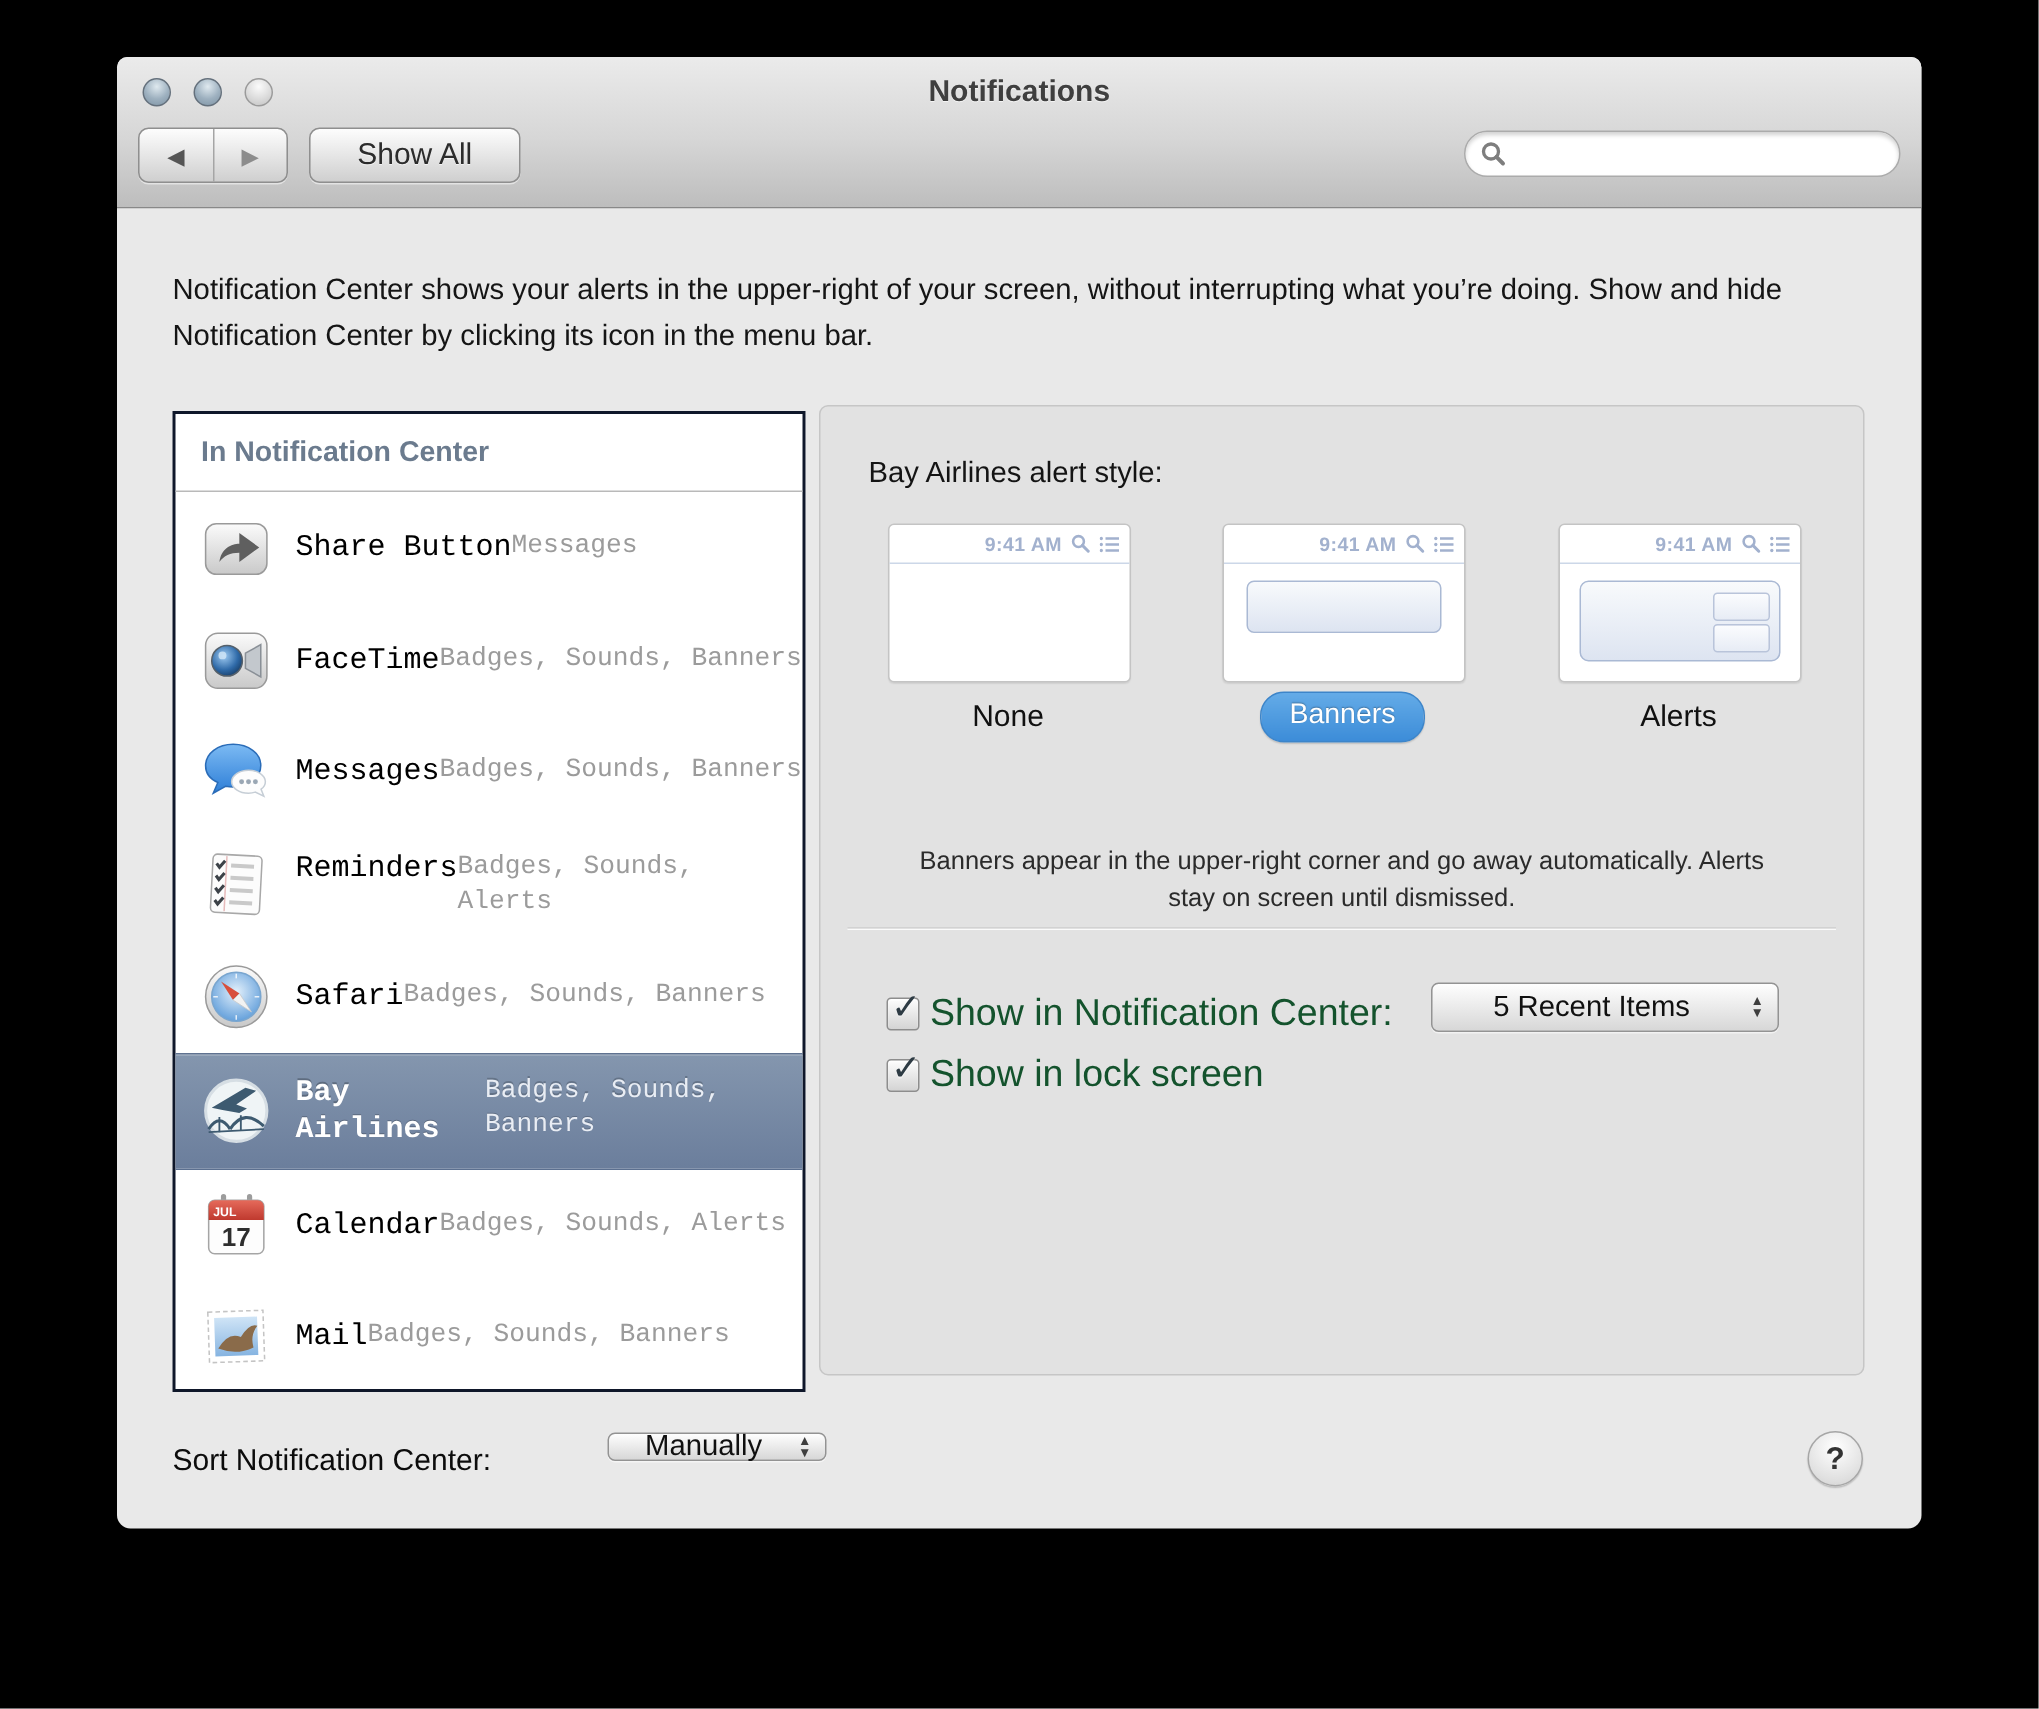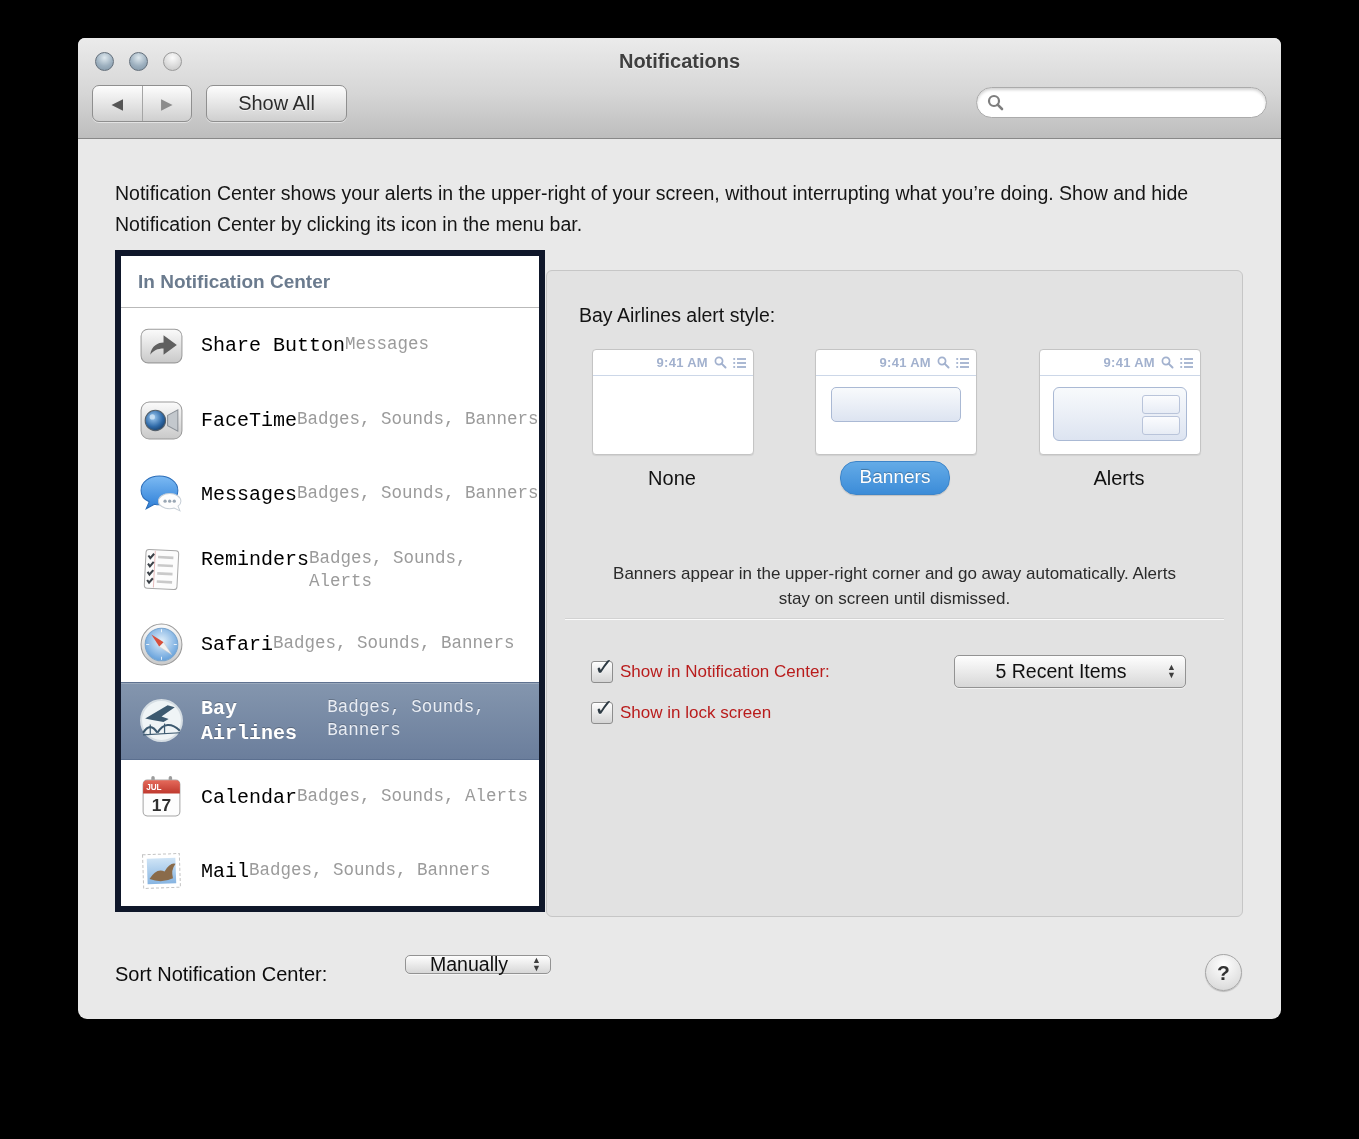--- a/index.html
+++ b/index.html
@@ -53,22 +53,22 @@
     border:none;outline:none;background:transparent;flex:1;height:24px;
     font-size:17px;font-family:inherit;color:#333;margin-left:5px;
   }
   
   .intro{
     position:absolute;left:37px;top:140px;width:1118px;
     font-size:19.5px;line-height:31px;color:#151515;
   }
   
   .sidebar{
-    position:absolute;left:37px;top:212px;width:418px;height:650px;
-    background:#fff;border:6px solid #0f172a;box-sizing:content-box;
+    position:absolute;left:37px;top:236px;width:418px;height:650px;
+    background:#fff;border:2px solid #0f172a;box-sizing:content-box;
   }
   .side-header{
     height:51px;display:flex;align-items:center;padding-left:17px;
     font-size:19px;font-weight:700;color:#6b7b8e;border-bottom:1px solid #b9b9b9;
   }
   .side-row{
     height:74.75px;display:flex;align-items:center;box-sizing:border-box;padding-left:17px;
   }
   .side-row .icn{width:47px;height:47px;flex:0 0 47px;margin-right:16px;}
   .side-row .txt{display:flex;flex-direction:row;justify-content:flex-end;font-family:Liberation Mono, monospace;}
@@ -131,21 +131,21 @@
   .chk-row1{top:390px;}.chk-row2{top:431px;}
   .checkbox{
     width:20px;height:20px;border-radius:3px;flex:0 0 20px;
     background:linear-gradient(#fdfdfd,#d4d4d4);border:1px solid #8d8d8d;
     box-shadow:inset 0 1px 1px rgba(255,255,255,.9);position:relative;margin-right:7px;
   }
   .checkbox .mark{
     position:absolute;left:2px;top:-9px;font-size:24px;font-weight:700;color:#2e3b44;
     text-shadow:0 1px 0 rgba(255,255,255,.4);
   }
-  .chk-label{font-size:17px;color:#b91c1c;}
+  .chk-label{font-size:25px;color:#14532d;}
   .popup{
     border-radius:5px;background:linear-gradient(#fefefe,#d7d7d7);
     border:1px solid #939393;box-shadow:0 1px 0 rgba(255,255,255,.55);
     display:flex;align-items:center;box-sizing:border-box;
   }
   .popup .ptxt{flex:1;text-align:center;font-size:19.5px;color:#101010;}
   .spinner{display:flex;flex-direction:column;align-items:center;margin-right:9px;}
   .spinner span{font-size:9px;line-height:7.5px;color:#3e3e3e;}
   .popup-recent{position:absolute;left:407px;top:384px;width:232px;height:33px;}
   

